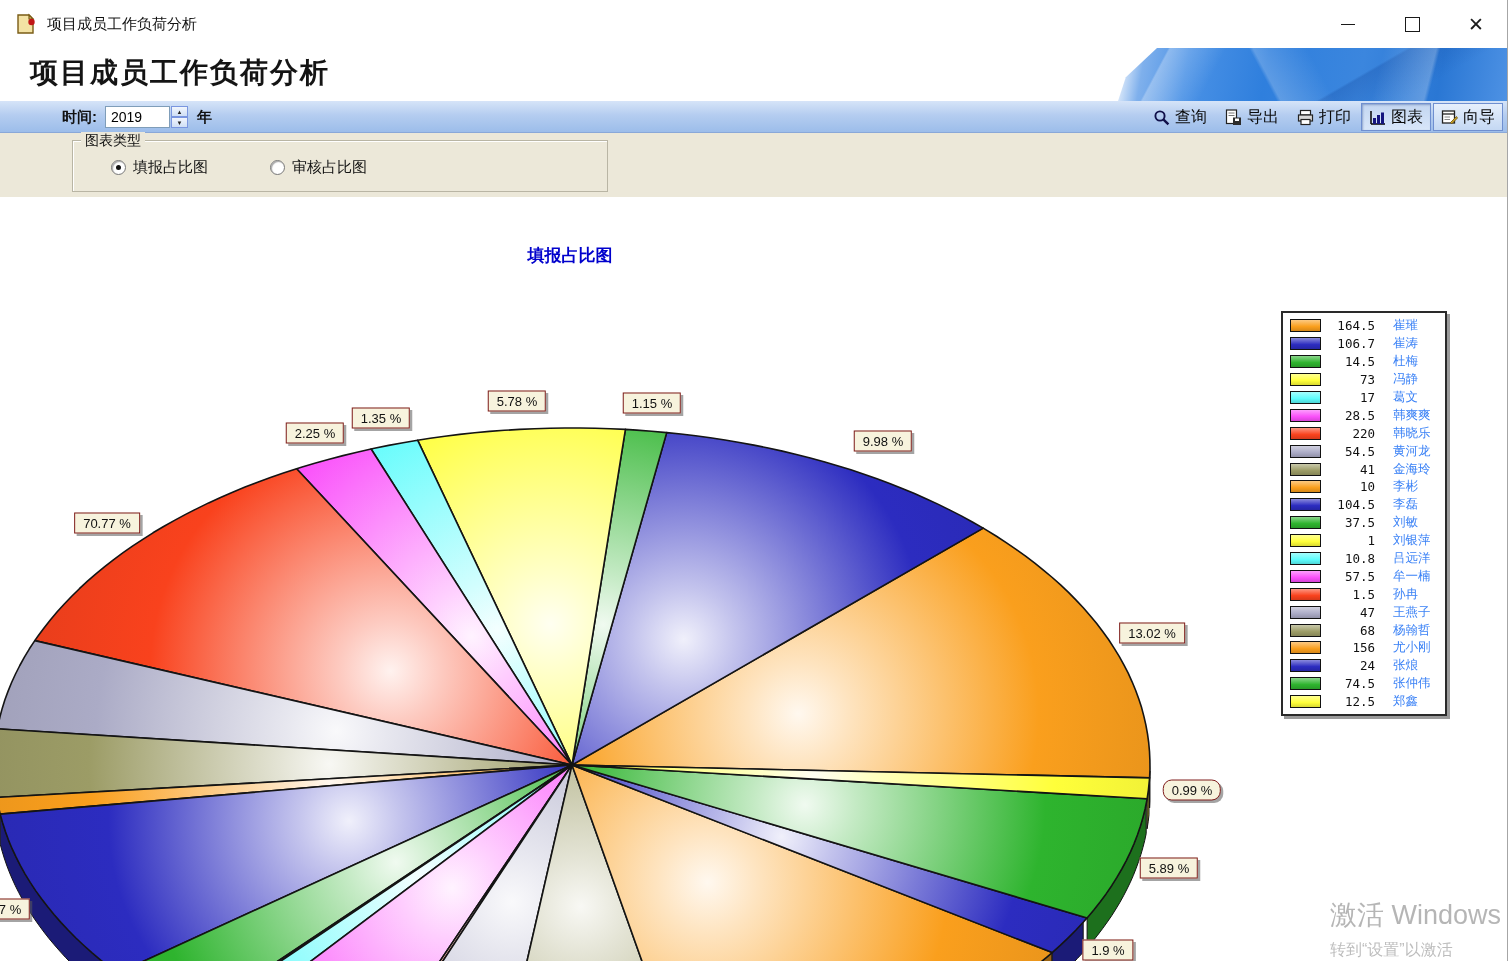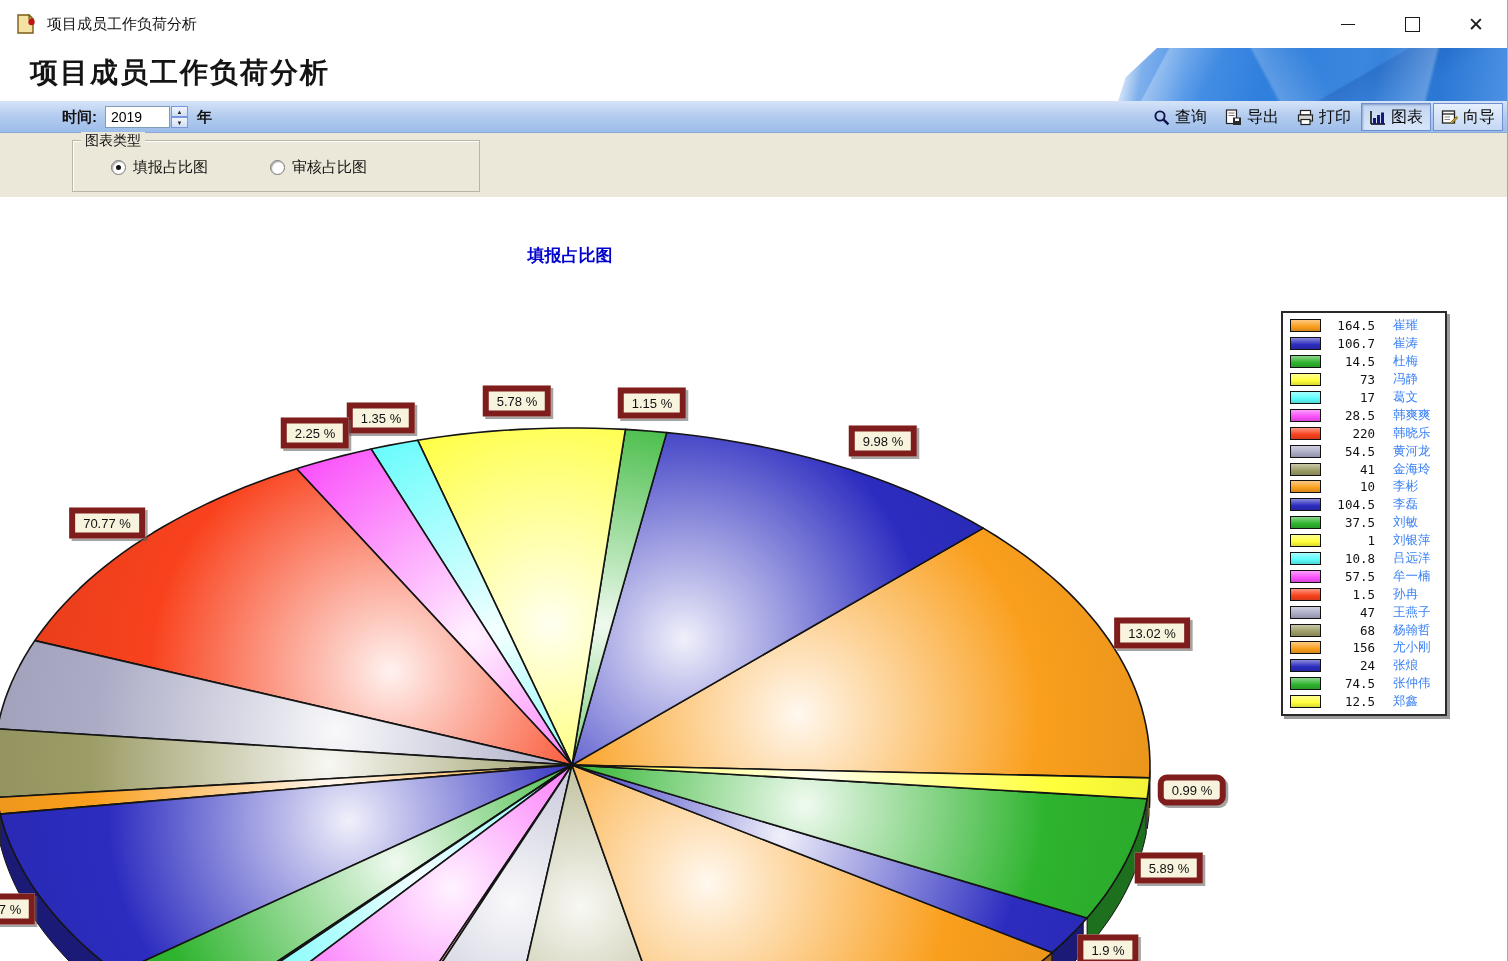--- a/index.html
+++ b/index.html
@@ -38,32 +38,32 @@
   .spinner{width:17px;height:22px;margin-left:1px;display:flex;flex-direction:column;}
   .spin-btn{flex:1;background:linear-gradient(#f2f6fd,#cfdff5);border:1px solid #7a96df;font-size:6px;line-height:1;display:flex;align-items:center;justify-content:center;color:#222;padding:0;cursor:pointer;}
   .year-suffix{font-size:15px;font-weight:bold;color:#111;margin-left:9px;}
   .toolbar-btns{position:absolute;right:5px;top:0;height:32px;display:flex;align-items:center;}
   .tb-btn{display:flex;align-items:center;height:28px;padding:0 7px;margin-left:2px;background:transparent;border:1px solid transparent;cursor:pointer;font-family:"Liberation Sans",sans-serif;}
   .tb-btn .tb-label{font-size:16px;color:#0a0a0a;margin-left:5px;}
   .tb-btn.bordered{border:1px solid #6f8fd0;background:linear-gradient(#e6effc,#c4d8f3);}
   .tb-btn.active{background:linear-gradient(#c3d6f1,#d8e6f9);box-shadow:inset 1px 1px 2px rgba(60,90,150,.45);}
   
   .band{position:absolute;top:133px;left:0;width:1508px;height:64px;background:#ece8d9;}
-  .groupbox{position:absolute;left:72px;top:7px;width:408px;height:52px;border:1px solid #b9b5a4;box-shadow:inset 1px 1px 0 #fff;box-sizing:border-box;}
+  .groupbox{position:absolute;left:72px;top:7px;width:536px;height:52px;border:1px solid #b9b5a4;box-shadow:inset 1px 1px 0 #fff;box-sizing:border-box;}
   .groupbox-title{position:absolute;left:8px;top:-9px;background:#ece8d9;padding:0 4px;font-size:14px;color:#111;}
   .radio-row{position:absolute;left:38px;top:17px;display:flex;align-items:center;}
   .radio-opt{display:flex;align-items:center;margin-right:62px;cursor:pointer;}
   .radio-circle{width:13px;height:13px;border-radius:50%;background:#fff;border:1px solid #777;box-shadow:inset 1px 1px 1px rgba(0,0,0,.35);display:flex;align-items:center;justify-content:center;}
   .radio-dot{width:5px;height:5px;border-radius:50%;background:#111;}
   .radio-label{font-size:15px;color:#111;margin-left:7px;}
   
   .content{position:absolute;top:197px;left:0;width:1508px;height:764px;background:#fff;overflow:hidden;}
   .chart-title{position:absolute;left:370px;top:47px;width:400px;text-align:center;font-size:17px;font-weight:bold;color:#0000cc;}
   .pie-svg{position:absolute;left:0;top:0;}
-  .pct-label{position:absolute;transform:translate(-50%,-50%);background:#f7f3dd;border:6px solid #7f1d1d;box-shadow:2.5px 2.5px 0 rgba(90,90,90,.55);font-size:13px;color:#111;padding:2px 8px;white-space:nowrap;}
+  .pct-label{position:absolute;transform:translate(-50%,-50%);background:#f7f3dd;border:1px solid #7f1d1d;box-shadow:2.5px 2.5px 0 rgba(90,90,90,.55);font-size:13px;color:#111;padding:2px 8px;white-space:nowrap;}
   
   .legend{position:absolute;left:1281px;top:114px;width:166px;background:#fff;border:2px solid #2a2a2a;box-shadow:3px 3px 0 #9a9a9a;padding:4px 0 3px 0;box-sizing:border-box;}
   .legend-row{display:flex;align-items:center;height:17.9px;}
   .legend-swatch{width:29px;height:11px;margin-left:7px;border:1px solid #111;flex:none;}
   .legend-value{width:50px;text-align:right;font-family:"DejaVu Sans Mono","Liberation Mono",monospace;font-size:12.5px;color:#111;margin-left:4px;flex:none;}
   .legend-name{font-size:12.5px;color:#3b82f6;margin-left:18px;white-space:nowrap;}
   
   .watermark{position:absolute;left:1330px;top:700px;color:#a9a9a9;opacity:.85;pointer-events:none;}
   .watermark .wm1{font-size:27px;white-space:nowrap;}
   .watermark .wm2{font-size:16px;white-space:nowrap;margin-top:7px;color:#b2b2b2;}
@@ -464,13 +464,17 @@
         <span class="legend-swatch" style="background: linear-gradient(rgb(140, 214, 140), rgb(46, 180, 46) 60%, rgb(39, 153, 39));"></span>
         <span class="legend-value">74.5</span>
         <span class="legend-name">张仲伟</span>
       </div>
       <div class="legend-row">
         <span class="legend-swatch" style="background: linear-gradient(rgb(255, 255, 147), rgb(255, 255, 58) 60%, rgb(217, 217, 49));"></span>
         <span class="legend-value">12.5</span>
         <span class="legend-name">郑鑫</span>
       </div>
     </div>
+  <div class="watermark">
+    <div class="wm1">激活 Windows</div>
+    <div class="wm2">转到“设置”以激活</div>
+  </div>
 </div>
 
 </body></html>

